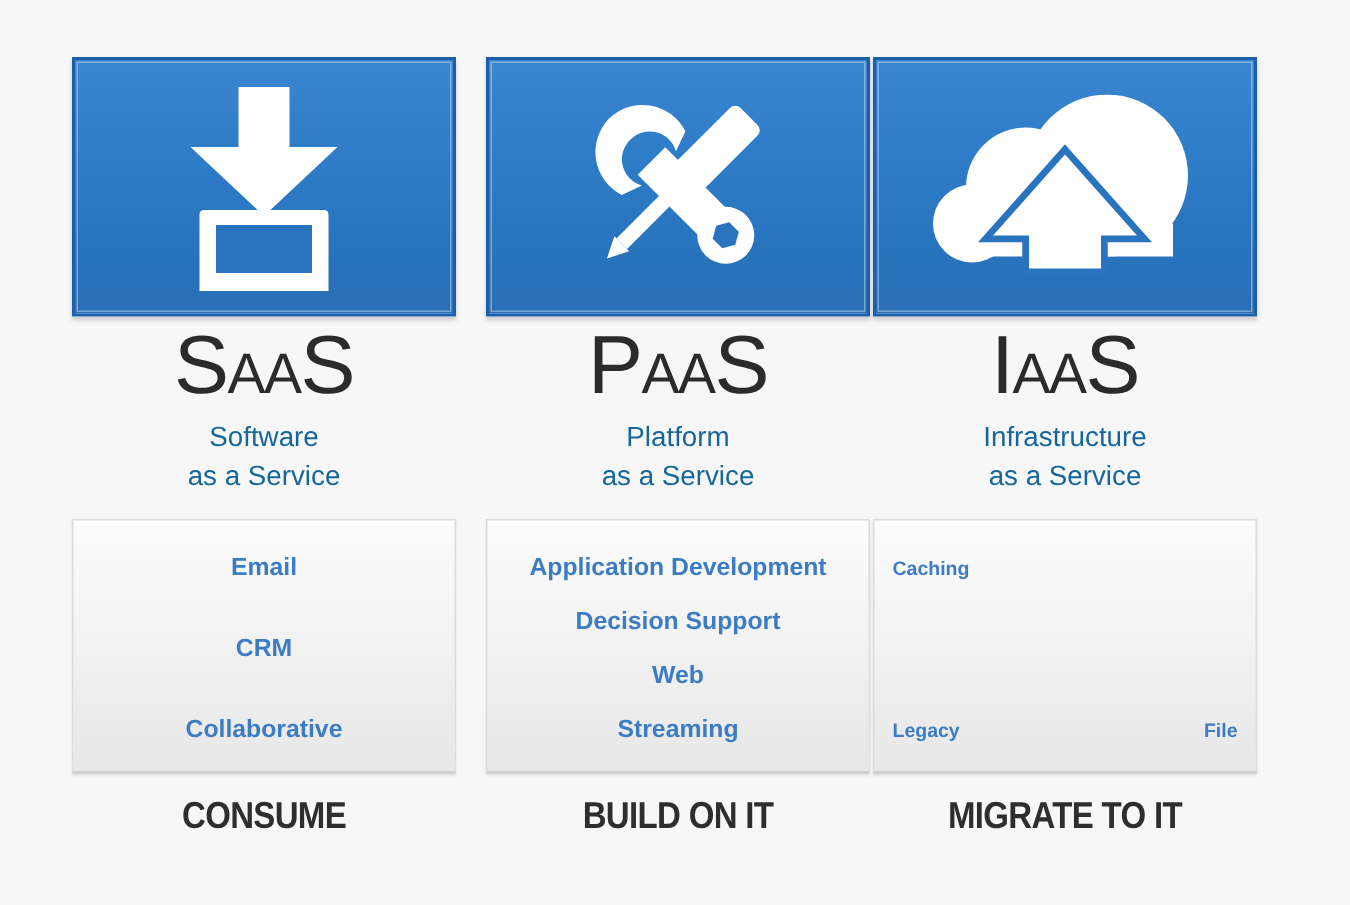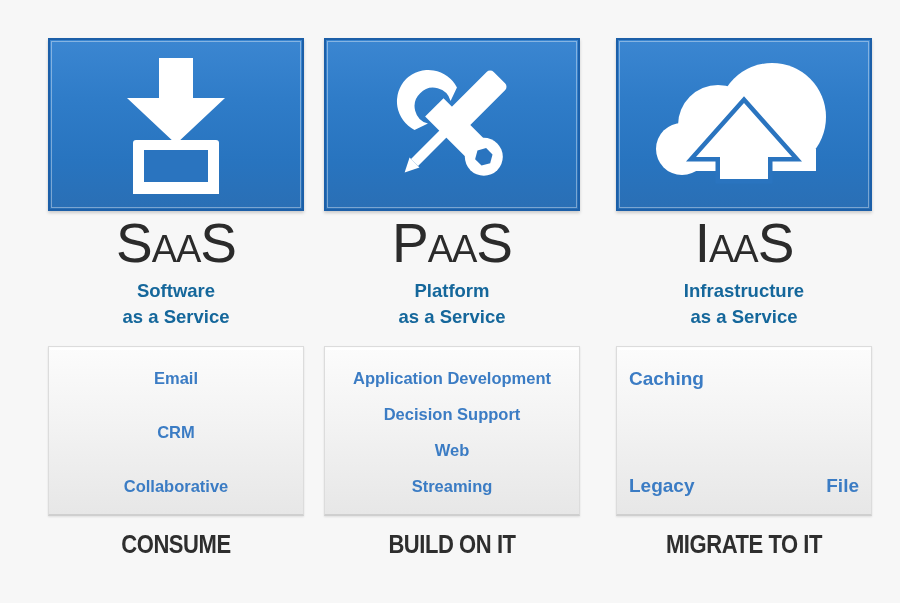--- a/index.html
+++ b/index.html
@@ -23,21 +23,21 @@
   }
 
   .column {
     position: absolute;
     top: 0;
     width: 256px;
     height: 603px;
   }
   .col-saas { left: 48px; }
   .col-paas { left: 324px; }
-  .col-iaas { left: 616px; }
+  .col-iaas { left: 582px; }
 
   
   .icon-panel {
     position: absolute;
     top: 38px;
     left: 0;
     width: 256px;
     height: 173px;
     box-sizing: border-box;
     border: 2px solid #1c5fa8;
@@ -77,21 +77,21 @@
   }
   .acronym .small { font-size: 38px; }
 
   .subtitle {
     position: absolute;
     top: 278px;
     left: 0;
     width: 256px;
     text-align: center;
     color: #15679b;
-    font-weight: bold;
+    font-weight: normal;
     font-size: 18.5px;
     line-height: 26px;
   }
   .subtitle .line { display: block; white-space: nowrap; }
 
   
   .list-box {
     position: absolute;
     top: 346px;
     left: 0;
@@ -130,21 +130,21 @@
     white-space: nowrap;
   }
   
   .svc-list.two-col .svc-row {
     justify-content: space-between;
     padding: 0 6px;
   }
   .svc-list.two-col .svc-cell {
     color: #3b7cc4;
     font-weight: bold;
-    font-size: 19px;
+    font-size: 13px;
     white-space: nowrap;
   }
   .svc-list.two-col .svc-cell.left { text-align: left; }
   .svc-list.two-col .svc-cell.right { text-align: left; margin-left: 13px; }
 
   
   .action {
     position: absolute;
     top: 530px;
     left: 0;

